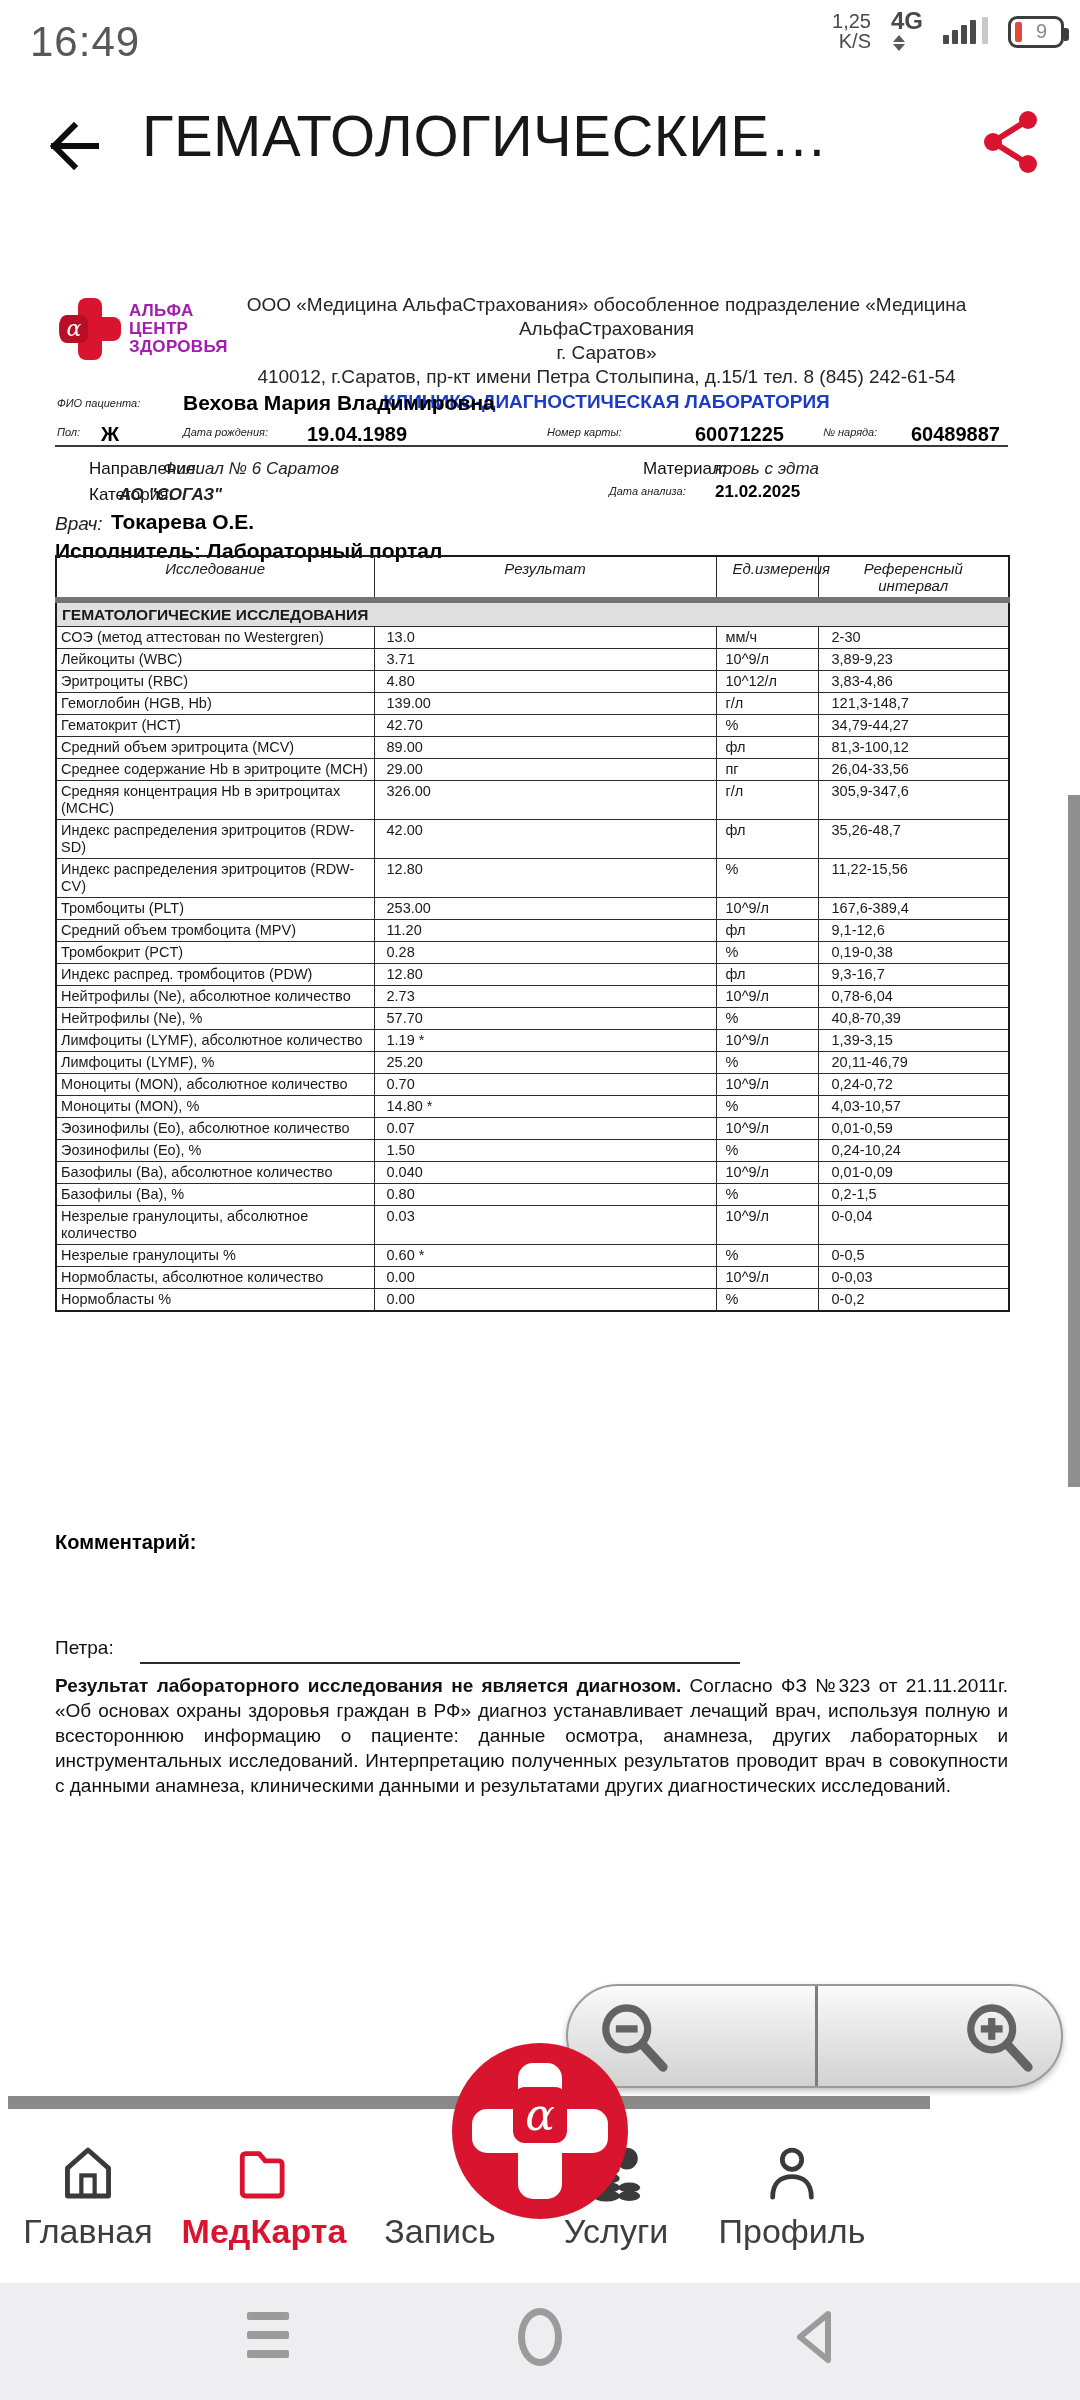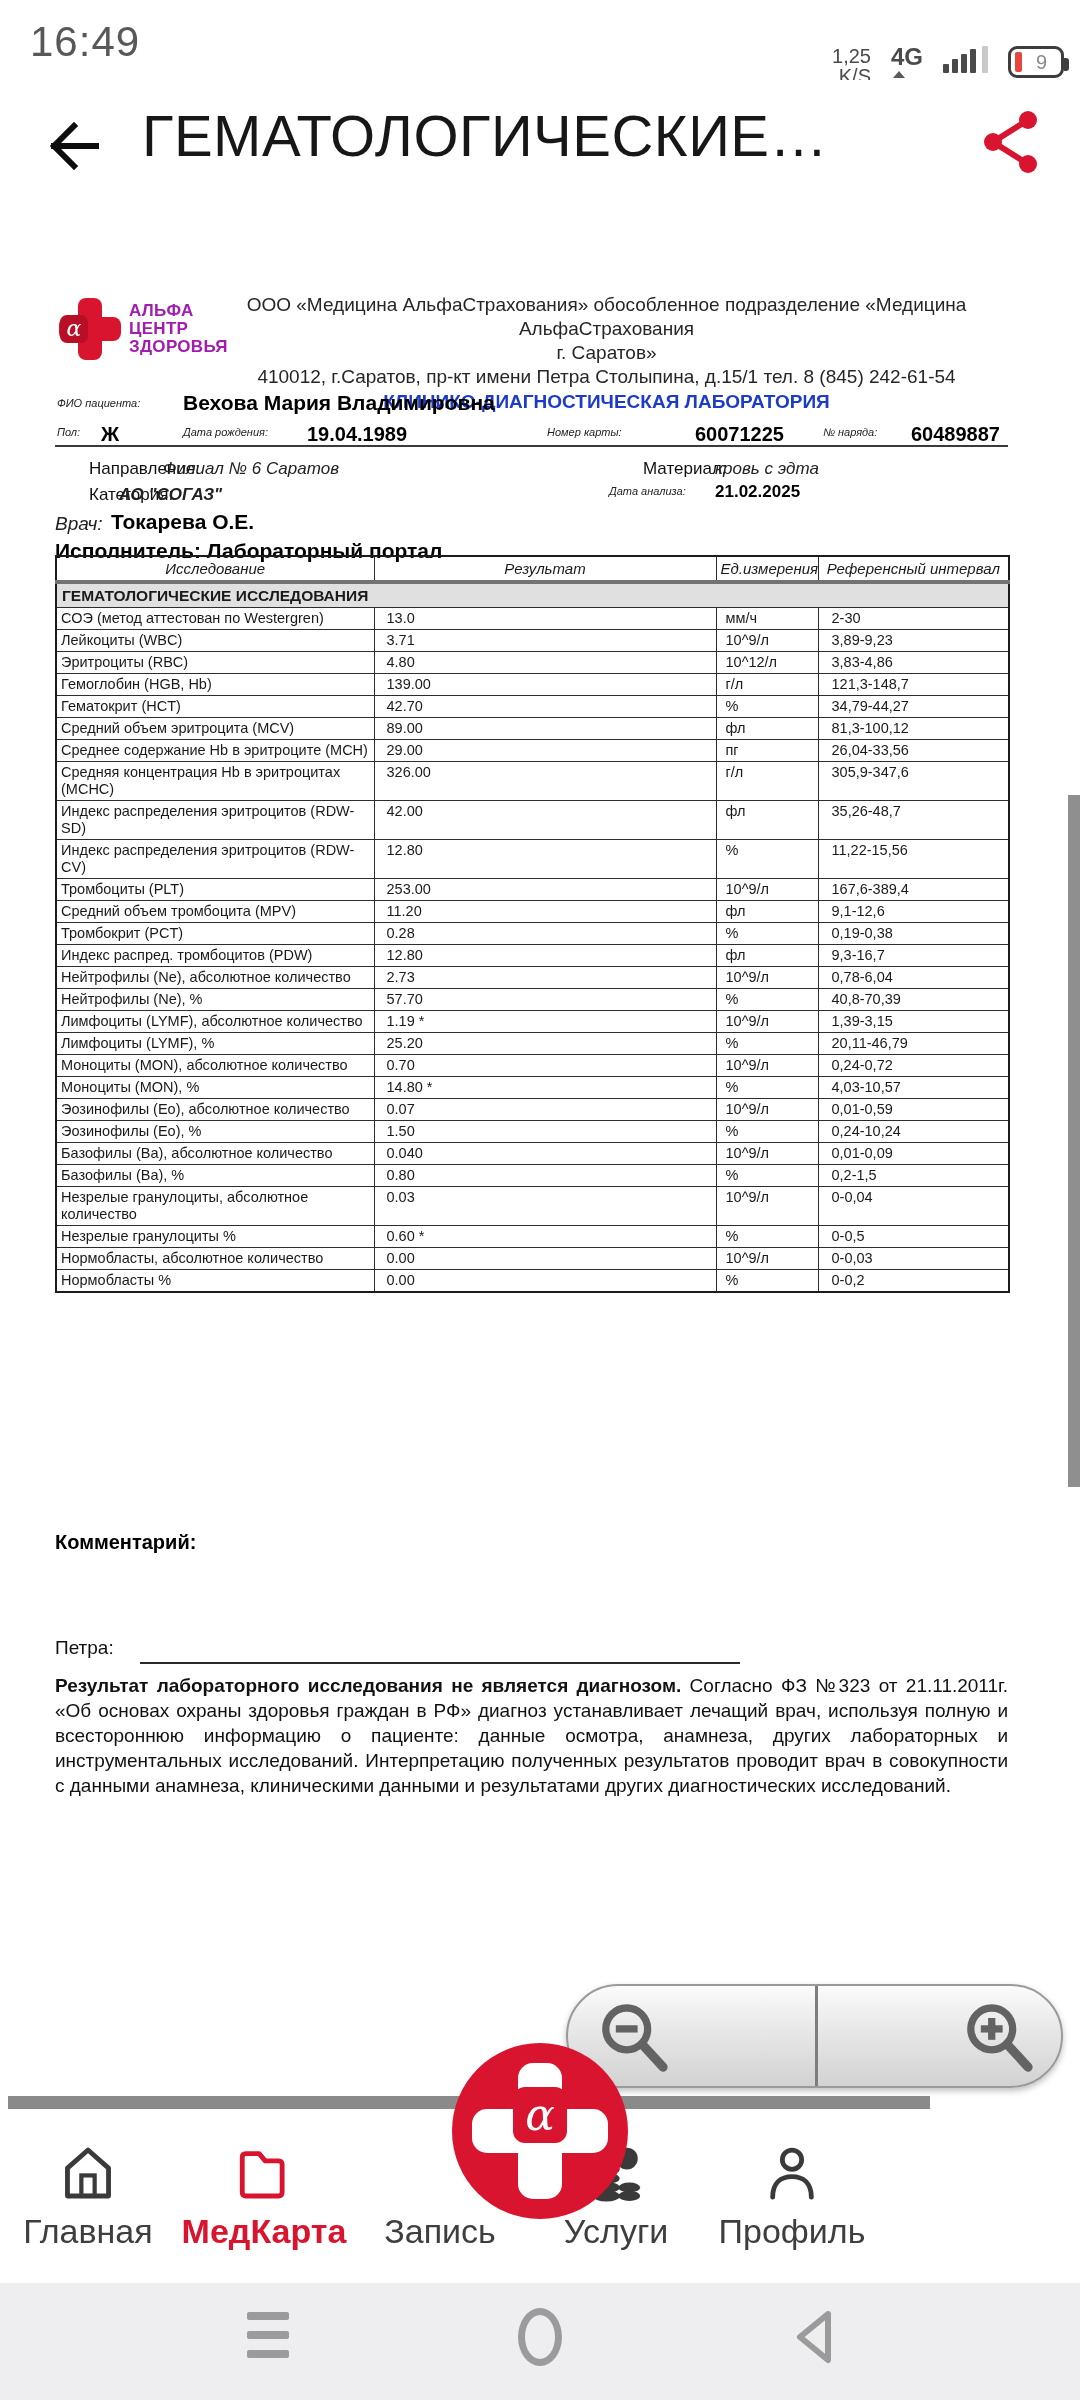--- a/index.html
+++ b/index.html
@@ -2,21 +2,21 @@
 <html><head>
 <meta charset="utf-8">
 <style>
   * { margin:0; padding:0; box-sizing:border-box; }
   html,body { width:1080px; height:2400px; }
   body { position:relative; background:#fff; font-family:"Liberation Sans",sans-serif; color:#1a1a1a; overflow:hidden; }
 
   
   .statusbar { position:absolute; left:0; top:0; width:1080px; height:80px; display:flex; align-items:center; }
   .time { position:absolute; left:30px; top:18px; font-size:42px; color:#585858; letter-spacing:1px; }
-  .sb-right { position:absolute; right:16px; top:10px; display:flex; align-items:flex-start; gap:20px;margin-top:36px; }
+  .sb-right { position:absolute; right:16px; top:10px; display:flex; align-items:center; gap:20px; }
   .speed { font-size:20px; line-height:20px; color:#4a4a4a; text-align:right; padding-bottom:4px; }
   .netg { display:flex; flex-direction:column; align-items:flex-start; padding-bottom:4px; }
   .netg .g { font-size:24px; color:#4a4a4a; font-weight:bold; line-height:22px; }
   .arrows { display:flex; flex-direction:column; gap:2px; margin-top:3px; margin-left:2px; }
   .arr-up { width:0;height:0;border-left:6px solid transparent;border-right:6px solid transparent;border-bottom:7px solid #5a5a5a; }
   .arr-dn { width:0;height:0;border-left:6px solid transparent;border-right:6px solid transparent;border-top:7px solid #5a5a5a; }
   .bars { display:flex; align-items:flex-end; gap:3px; padding-bottom:5px; }
   .bars i { display:block; width:6px; background:#4a4a4a; border-radius:1px; }
   .bars .b1{height:9px}.bars .b2{height:14px}.bars .b3{height:19px}.bars .b4{height:24px}
   .bars .b5{height:27px;background:#c9c9c9;margin-left:3px;}
@@ -51,21 +51,21 @@
   .val-i { font-style:italic; font-size:17px; color:#222; }
   .abs { position:absolute; white-space:nowrap; }
 
   .hr1 { position:absolute; left:0; top:160px; width:953px; border-top:2px solid #3a3a3a; }
 
   
   .labtable { position:absolute; left:0; top:270px; width:953px; border-collapse:collapse; table-layout:fixed; }
   .labtable col.w0{width:318px}.labtable col.w1{width:342px}.labtable col.w2{width:102px}.labtable col.w3{width:191px}
   .labtable th, .labtable td { border:1px solid #2c2c2c; vertical-align:top; font-size:14.5px; line-height:17px; padding:2px 4px; }
   .labtable { border:2px solid #1c1c1c; }
-  .labtable thead th { font-style:italic; font-weight:normal; text-align:center; font-size:15px; border-bottom:4px solid #737373; padding:3px 4px; }
+  .labtable thead th { font-style:italic; font-weight:normal; text-align:center; font-size:15px; border-bottom:6px solid #737373; padding:3px 16px; }
   .labtable .section td { background:#e0e0e0; font-weight:bold; font-size:15.5px; padding:3px 5px; }
   .labtable td.c1 { padding-left:12px; }
   .labtable td.c2 { padding-left:9px; }
   .labtable td.c3 { padding-left:13px; }
 
   .comment { position:absolute; left:0; top:1246px; font-weight:bold; font-size:20px; color:#000; }
   .issued { position:absolute; left:0; top:1352px; font-size:19px; color:#111; }
   .issued-line { position:absolute; left:85px; top:1377px; width:600px; border-top:2px solid #2a2a2a; }
   .disclaimer { position:absolute; left:0; top:1388px; width:953px; font-size:19px; line-height:25px; text-align:justify; color:#111; }
   .disclaimer b { font-weight:bold; }

